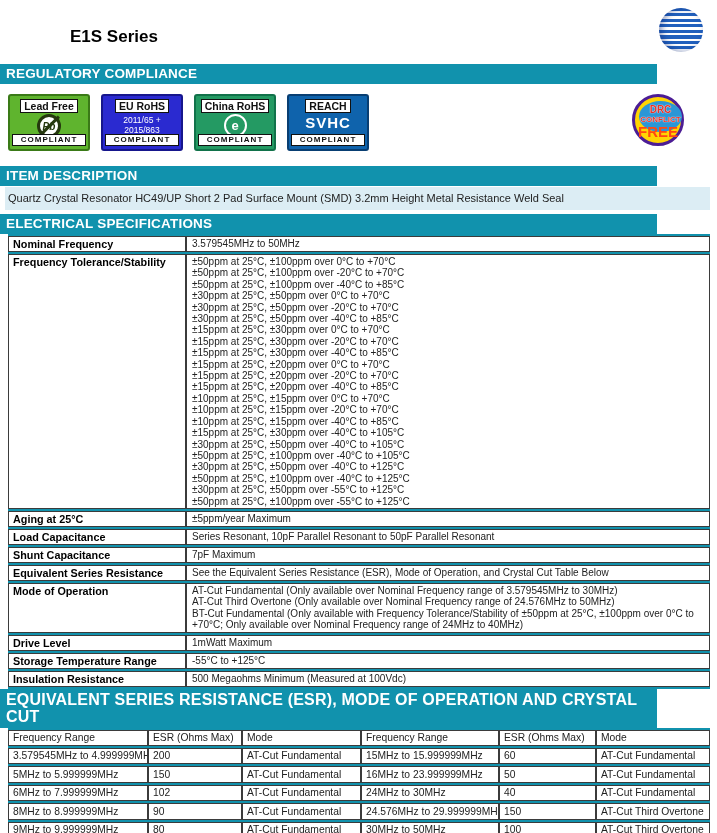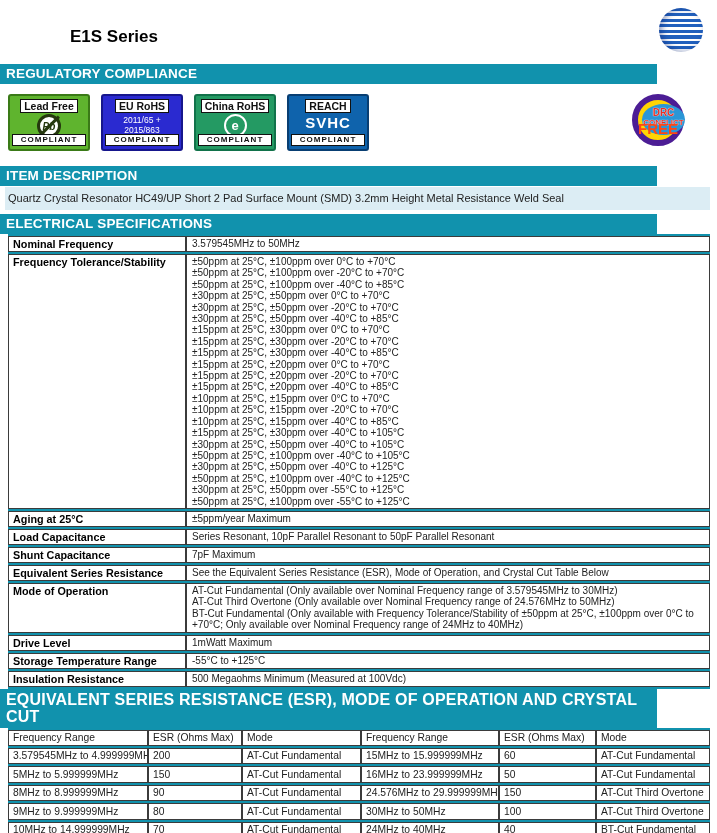--- a/index.html
+++ b/index.html
@@ -36,21 +36,21 @@
   .pb-circle { width:24px; height:24px; border-radius:50%; background:#fff; border:3px solid #25380e;
     display:flex; align-items:center; justify-content:center; font-weight:bold; font-style:italic;
     font-size:10px; color:#25380e; }
   .pb-strike { position:absolute; left:-2px; top:10.5px; width:28px; height:3px; background:#25380e;
     transform:rotate(-45deg); }
   .eu-lines { margin-top:2px; color:#fff; font-size:8.5px; line-height:10px; text-align:center; white-space:pre-line; }
   .e-circle { width:23px; height:23px; margin-top:1px; border-radius:50%; border:2px solid #fff;
     color:#fff; font-weight:bold; font-size:13px; display:flex; align-items:center; justify-content:center; }
   .svhc { margin-top:1px; color:#fff; font-weight:bold; font-size:15px; letter-spacing:1px; }
   .drc { position:absolute; left:632px; top:10px; width:52px; height:52px; border-radius:50%;
-    background:#ffd403; border:6px solid #4c1d95; }
+    background:#ffd403; border:3px solid #4c1d95; }
   .drc-ellipse { position:absolute; left:4px; top:4px; width:43px; height:31px; border-radius:50%;
     background:#2b96d6; text-align:center; }
   .drc-l1 { margin-top:3px; font-weight:bold; font-size:10px; line-height:11px; color:#e63128;
     text-shadow:0 0 1px #fff,0 0 1px #fff; }
   .drc-l2 { font-weight:bold; font-size:8px; line-height:9px; color:#e63128;
     text-shadow:0 0 1px #fff,0 0 1px #fff; }
   .drc-l3 { position:absolute; bottom:3px; width:100%; text-align:center; font-weight:bold;
     font-size:15px; color:#ff4713; }
 
   
@@ -229,20 +229,28 @@
       </tr>
         <tr>
         <td>5MHz to 5.999999MHz</td>
         <td>150</td>
         <td>AT-Cut Fundamental</td>
         <td>16MHz to 23.999999MHz</td>
         <td>50</td>
         <td>AT-Cut Fundamental</td>
       </tr>
         <tr>
+        <td>6MHz to 7.999999MHz</td>
+        <td>102</td>
+        <td>AT-Cut Fundamental</td>
+        <td>24MHz to 30MHz</td>
+        <td>40</td>
+        <td>AT-Cut Fundamental</td>
+      </tr>
+        <tr>
         <td>8MHz to 8.999999MHz</td>
         <td>90</td>
         <td>AT-Cut Fundamental</td>
         <td>24.576MHz to 29.999999MHz</td>
         <td>150</td>
         <td>AT-Cut Third Overtone</td>
       </tr>
         <tr>
         <td>9MHz to 9.999999MHz</td>
         <td>80</td>

